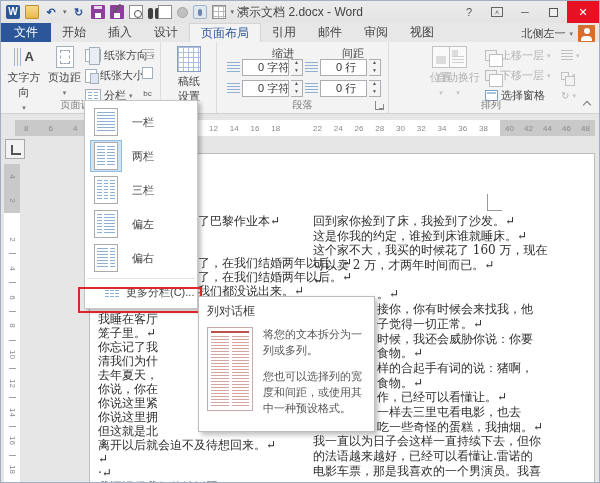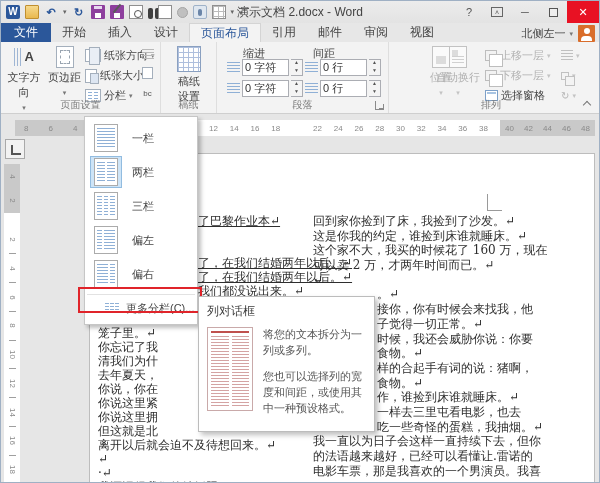--- a/index.html
+++ b/index.html
@@ -81,25 +81,25 @@
   .sizeic::before { content:""; position:absolute; right:-3px; bottom:-2px; width:7px; height:9px; background:#dde6f2; border:1px solid #a4afbc; }
   .colsic { width:16px; height:13px; display:flex; gap:2px; padding:2px; background:#fff; border:1px solid #a4afbc; }
   .colsic i { flex:1; }
   .smbtn { position:absolute; left:0; width:17px; height:16px; display:flex; align-items:center; justify-content:center; }
   .brkic { width:12px; height:10px; }
   .lnic { width:11px; height:12px; }
   .hyic { font-size:8px; color:#555; letter-spacing:0; }
   .genkoic { width:24px; height:26px; background:#fff; border:1px solid #8aa0c0;
              background-image:linear-gradient(#aebfdd 1px,transparent 1px),linear-gradient(90deg,#aebfdd 1px,transparent 1px);
              background-size:5px 5px; }
-  .phdr { position:absolute; top:4px; font-size:11px; color:#444; }
+  .phdr { position:absolute; top:4px; font-size:11px; color:#444;margin-left:29px; }
   .prow { position:absolute; display:flex; align-items:center; gap:2px; }
   .micon { width:13px; height:11px; }
   .field { width:47px; height:17px; background:#fff; border:1px solid #abadb3; font-size:11px;
-           line-height:15px; padding-left:2px; color:#333; white-space:nowrap; overflow:hidden; }
+           line-height:15px; padding-left:15px; color:#333; white-space:nowrap; overflow:hidden; }
   .spin { width:12px; height:17px; border:1px solid #abadb3; border-left:none; background:#f4f4f4;
           display:flex; flex-direction:column; }
   .spin i { flex:1; font-style:normal; font-size:5px; line-height:4px; text-align:center; color:#555; }
   .dlauncher { position:absolute; right:4px; bottom:3px; width:9px; height:9px;
                border-left:1px solid #8a8a8a; border-bottom:1px solid #8a8a8a; }
   .dlauncher::after { content:""; position:absolute; right:0px; bottom:0px; width:4px; height:4px;
                       border-right:1px solid #8a8a8a; border-bottom:1px solid #8a8a8a; }
   .posic { width:18px; height:22px; border:1px solid #c2c2c2; background:#fafafa; position:relative; }
   .posic::before { content:""; position:absolute; left:3px; bottom:3px; width:10px; height:8px; background:#dcdcdc; }
   .wrapic { width:18px; height:22px; border:1px solid #c2c2c2; background:#fafafa; position:relative; }
@@ -142,26 +142,26 @@
   
   .page { position:absolute; left:88px; top:152px; width:506px; height:331px; background:#fff;
           border:1px solid #bdbdbd; border-bottom:none; }
   .cornermark { position:absolute; left:486px; top:193px; width:15px; height:17px;
                 border-left:1px solid #9a9a9a; border-bottom:1px solid #9a9a9a; }
   .doccol { position:absolute; font-family:"DejaVu Serif", serif; font-size:12px; color:#2e2e2e; }
   .dline { height:14px; line-height:14px; white-space:nowrap; overflow:visible; }
   .colL { left:97px; top:213px; width:206px; }
   .colR { left:312px; top:213px; width:252px; }
   .colR .dline { height:14.7px; line-height:14.7px; }
-  .pushL { margin-left:100px;text-decoration:underline; }
+  .pushL { margin-left:100px; }
   .pushR { margin-left:64px; }
 
   
   .menu { position:absolute; left:83px; top:99px; width:114px; height:209px; background:#fff;
-          border:1px solid #c6c6c6; box-shadow:3px 3px 4px rgba(0,0,0,.25); z-index:50; padding-top:4px;margin-top:16px; }
+          border:1px solid #c6c6c6; box-shadow:3px 3px 4px rgba(0,0,0,.25); z-index:50; padding-top:4px; }
   .mitem { height:34px; display:flex; align-items:center; gap:10px; padding-left:5px; font-size:11px; color:#444; }
   .micobox { width:32px; height:32px; display:flex; align-items:center; justify-content:center; border:1px solid transparent; }
   .micobox.sel { background:#cde4f7; border:1px solid #92bce0; }
   .mpage { width:24px; height:28px; background:#fff; border:1px solid #ababab; display:flex; gap:2px; padding:3px 2px; }
   .mpage i { flex:1; }
   .mpage .n { flex:0 0 28%; }
   .msep { height:1px; background:#e2e2e2; margin:3px 2px; }
   .mmore { height:20px; display:flex; align-items:center; gap:7px; padding-left:20px; font-size:11px; color:#444; }
   .mmoreic { width:14px; height:10px; display:flex; gap:1.5px; }
   .mmoreic i { flex:1; }
@@ -469,21 +469,21 @@
     <div class="dline">这个家不大，我买的时候花了 160 万，现在</div>
     <div class="dline">可以卖 2 万，才两年时间而已。↵</div>
     <div class="dline">↵</div>
     <div class="dline pushR">。↵</div>
     <div class="dline pushR">接你，你有时候会来找我，他</div>
     <div class="dline pushR">子觉得一切正常。↵</div>
     <div class="dline pushR">时候，我还会威胁你说：你要</div>
     <div class="dline pushR">食物。↵</div>
     <div class="dline pushR">样的合起手有词的说：猪啊，</div>
     <div class="dline pushR">食物。↵</div>
-    <div class="dline pushR">作，谁捡到床谁就睡床。↵</div>
+    <div class="dline pushR">作，已经可以看懂让。↵</div>
     <div class="dline pushR">一样去三里屯看电影，也去</div>
     <div class="dline pushR">吃一些奇怪的蛋糕，我抽烟。↵</div>
     <div class="dline">我一直以为日子会这样一直持续下去，但你</div>
     <div class="dline">的法语越来越好，已经可以看懂让.雷诺的</div>
     <div class="dline">电影车票，那是我喜欢的一个男演员。我喜</div>
   </div>
 
   <div class="menu">
     <div class="mitem">
       <span class="micobox">

